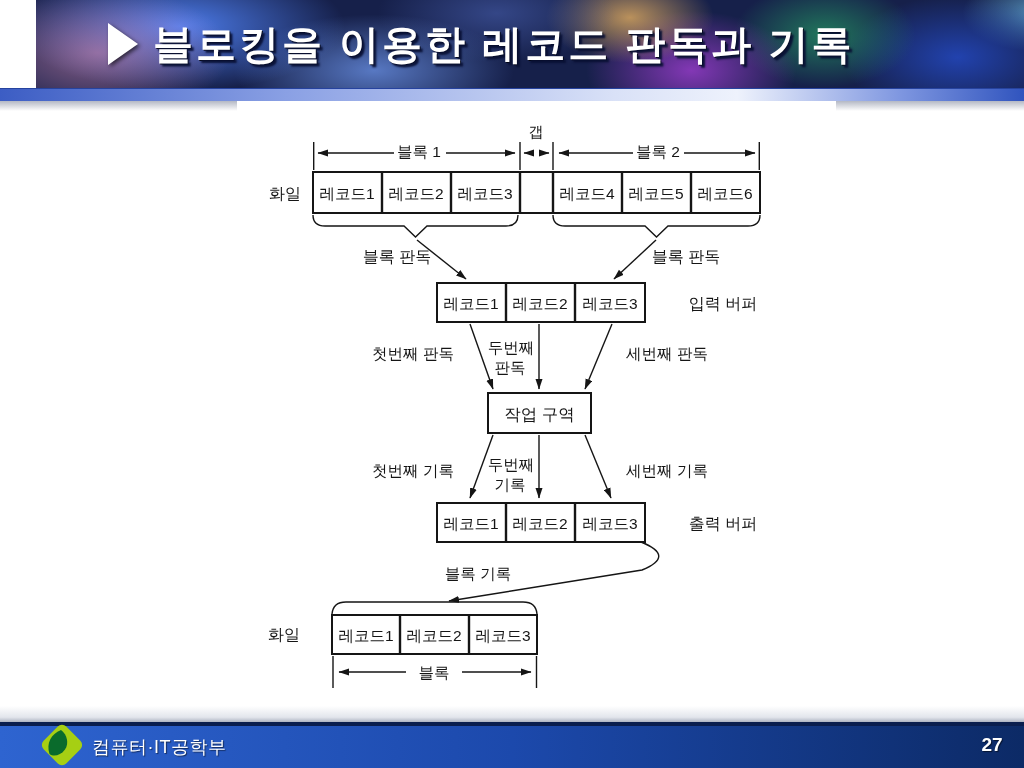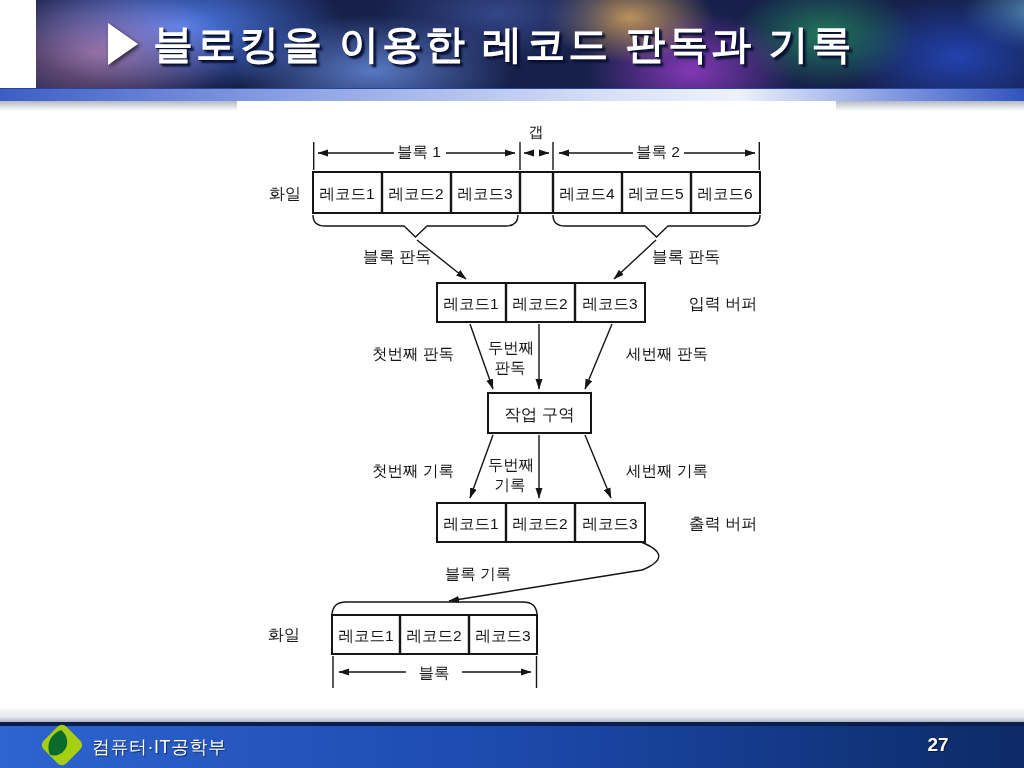--- a/index.html
+++ b/index.html
@@ -43,21 +43,21 @@
 
   
   .footer-shadow{position:absolute;top:706px;left:0;width:1024px;height:16px;
        background:linear-gradient(180deg,#ffffff 0%,#e2e5ec 70%,#aeb4c2 100%);}
   footer{position:absolute;top:722px;left:0;width:1024px;height:46px;box-sizing:border-box;
        border-top:4px solid #0a1e4e;
        background:linear-gradient(90deg,#2e64d0 0%,#1c49ac 50%,#0c2a66 100%);}
   .logo{position:absolute;left:40px;top:-3px;width:44px;height:48px;}
   .dept{position:absolute;left:92px;top:9px;color:#fff;font-size:18px;font-weight:normal;
        letter-spacing:.5px;text-shadow:1px 1px 1px rgba(0,0,0,.55);}
-  .pagenum{position:absolute;left:908px;top:8px;width:60px;text-align:center;color:#fff;
+  .pagenum{position:absolute;left:962px;top:8px;width:60px;text-align:center;color:#fff;
        font-size:19px;font-weight:bold;text-shadow:1px 1px 1px rgba(0,0,0,.55);}
 </style>
 </head>
 <body>
 
 <div class="slide">
 
   <header class="hdr">
     <div class="title-row">
       <span class="tri"></span>

